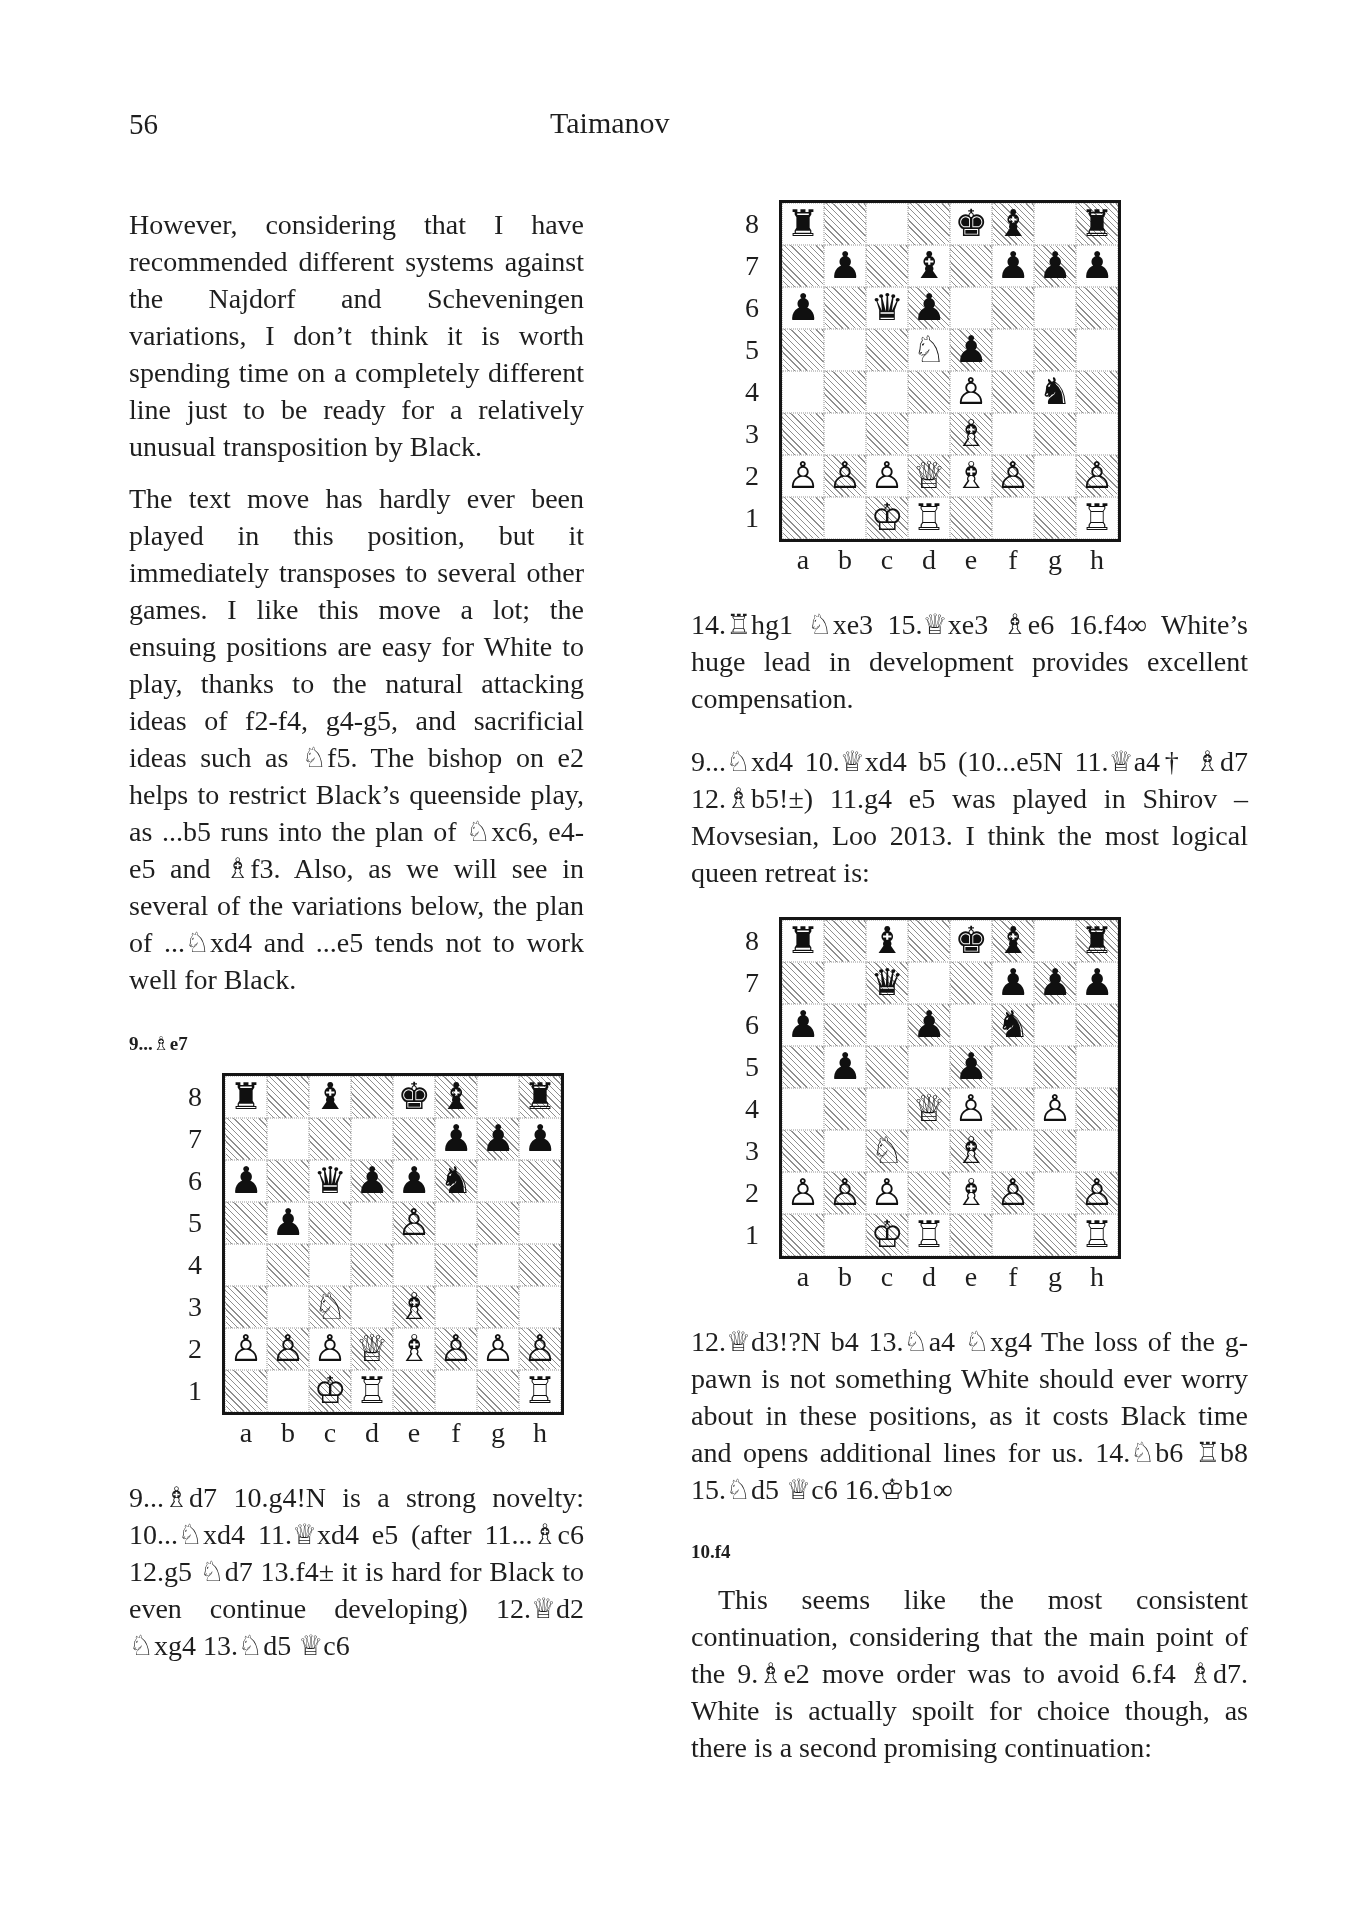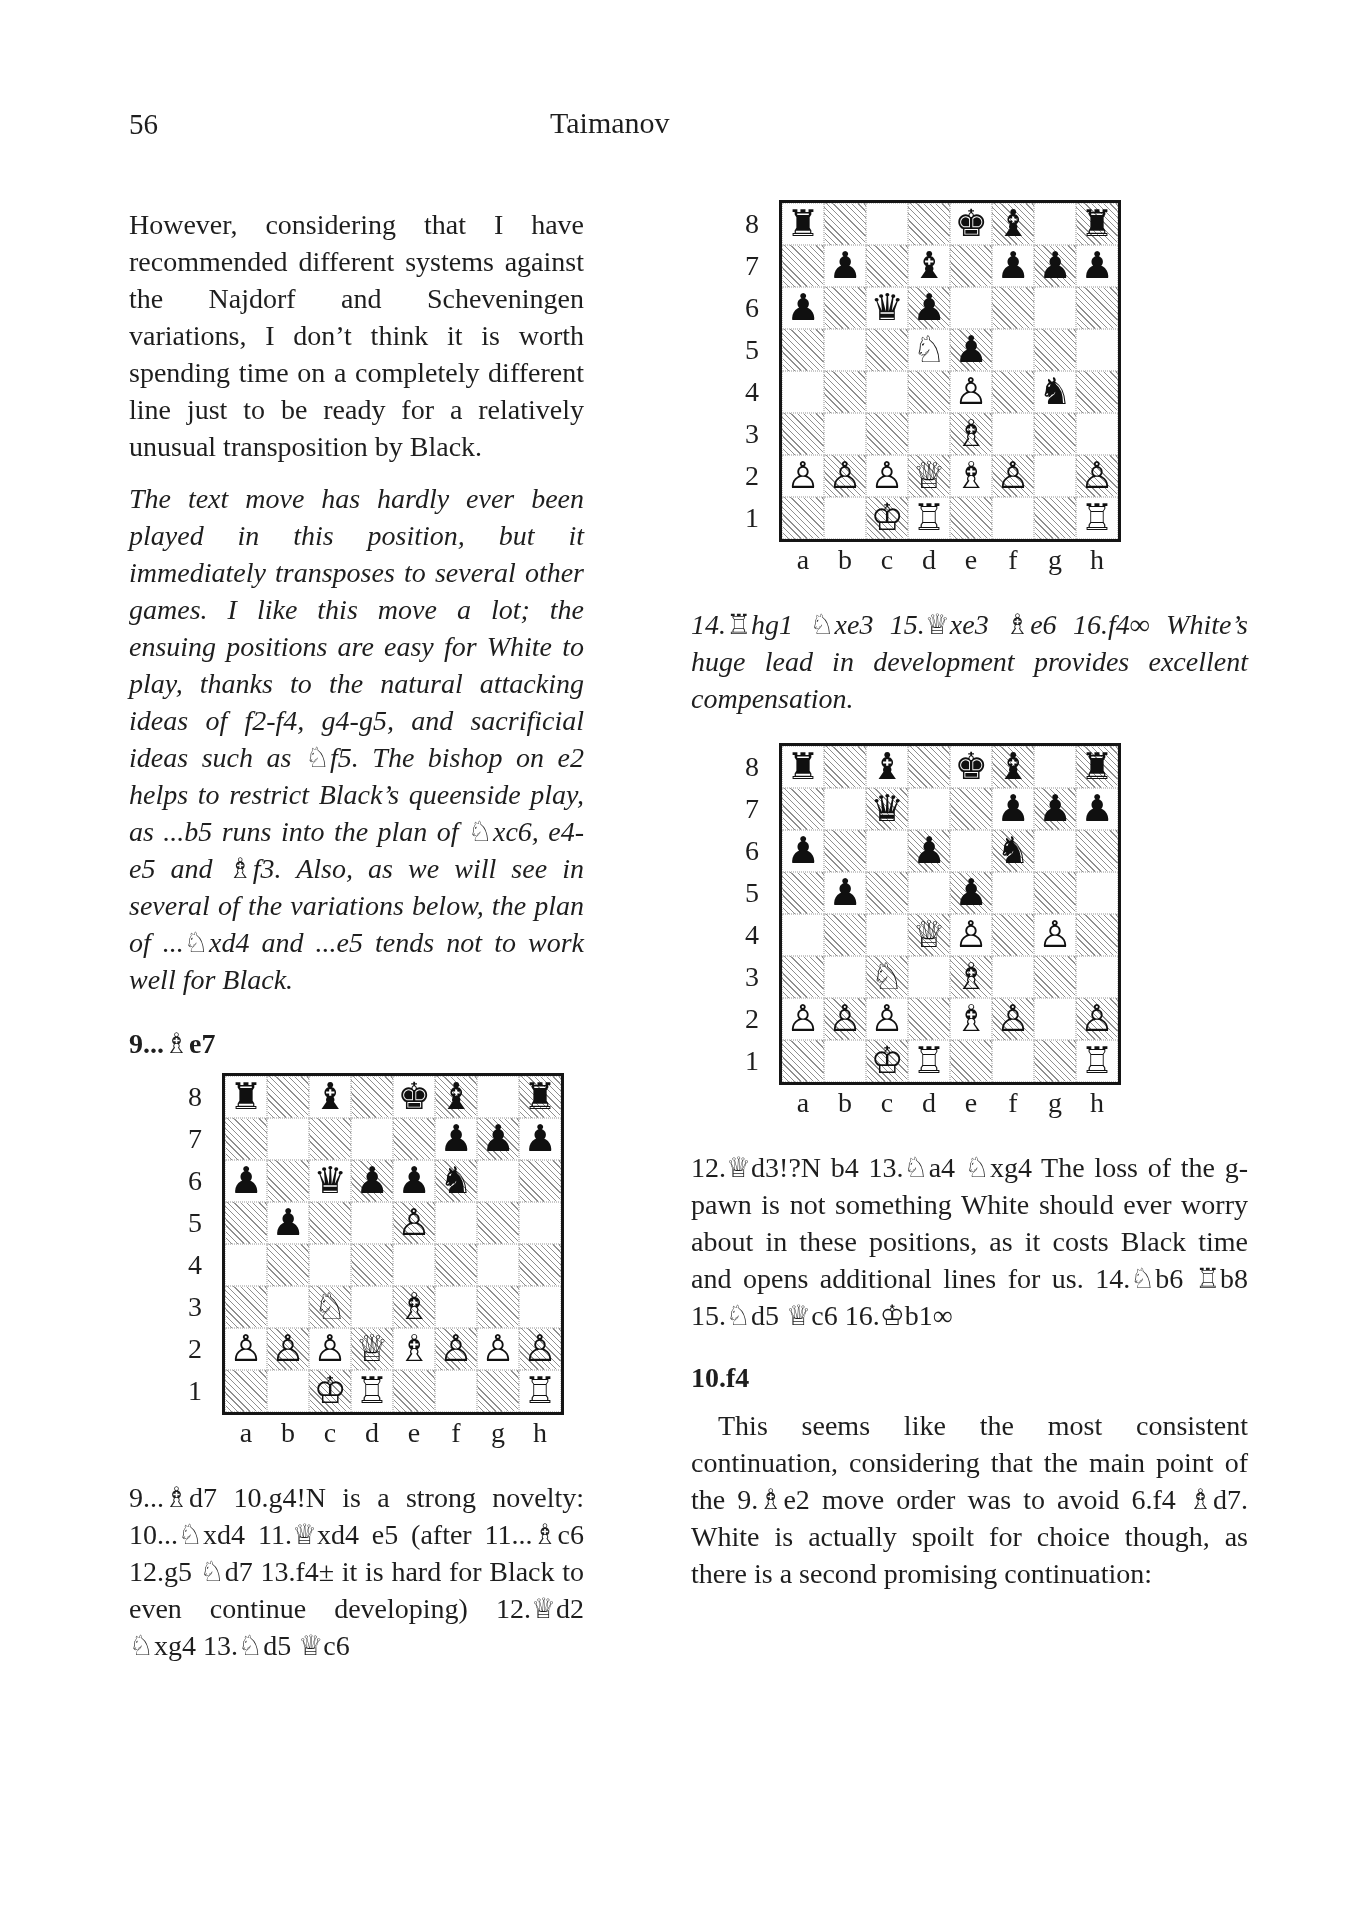--- a/index.html
+++ b/index.html
@@ -16,24 +16,24 @@
 
   .col { position:absolute; top:203px; }
   .col-left  { left:129px; width:455px; }
   .col-right { left:691px; width:557px; top:200px; }
 
   .para {
     font-size:28px; line-height:37px;
     text-align:justify; margin:3px 0 15px 0;
   }
   .para.indent { text-indent:27px; }
-  .mb26 { margin-bottom:26px;font-style:italic; }
+  .mb26 { margin-bottom:26px; }
   .mb32 { margin-bottom:32px; }
   .mb16 { margin-bottom:16px; }
-  .heading { font-size:28px; font-weight:bold; margin:0 0 9px 0; line-height:40px; }
+  .heading { font-size:19px; font-weight:bold; margin:0 0 9px 0; line-height:40px; }
   .heading.h10f4 { margin-top:24px; }
 
   
   .diagram { margin:0 0 28px 0; }
   .col-left  .diagram { margin-left:57px; margin-top:6px; }
   .col-right .diagram { margin-left:52px; }
   .board-row { display:flex; }
   .rank-labels { width:36px; display:grid; grid-auto-rows:42px; padding-top:3px; }
   .rank-label { font-size:28px; line-height:42px; text-align:left; padding-left:2px; }
   .board {
@@ -360,20 +360,21 @@
           <div class="file-label">c</div>
           <div class="file-label">d</div>
           <div class="file-label">e</div>
           <div class="file-label">f</div>
           <div class="file-label">g</div>
           <div class="file-label">h</div>
         </div>
     </div>
 
     <p class="para mb26">14.♖hg1 ♘xe3 15.♕xe3 ♗e6 16.f4∞ White’s huge lead in development provides excellent compensation.</p>
+    <p class="para mb26">9...♘xd4 10.♕xd4 b5 (10...e5N 11.♕a4† ♗d7 12.♗b5!±) 11.g4 e5 was played in Shirov – Movsesian, Loo 2013. I think the most logical queen retreat is:</p>
 
     <div class="diagram">
       <div class="board-row">
         <div class="rank-labels">
             <div class="rank-label">8</div>
             <div class="rank-label">7</div>
             <div class="rank-label">6</div>
             <div class="rank-label">5</div>
             <div class="rank-label">4</div>
             <div class="rank-label">3</div>

